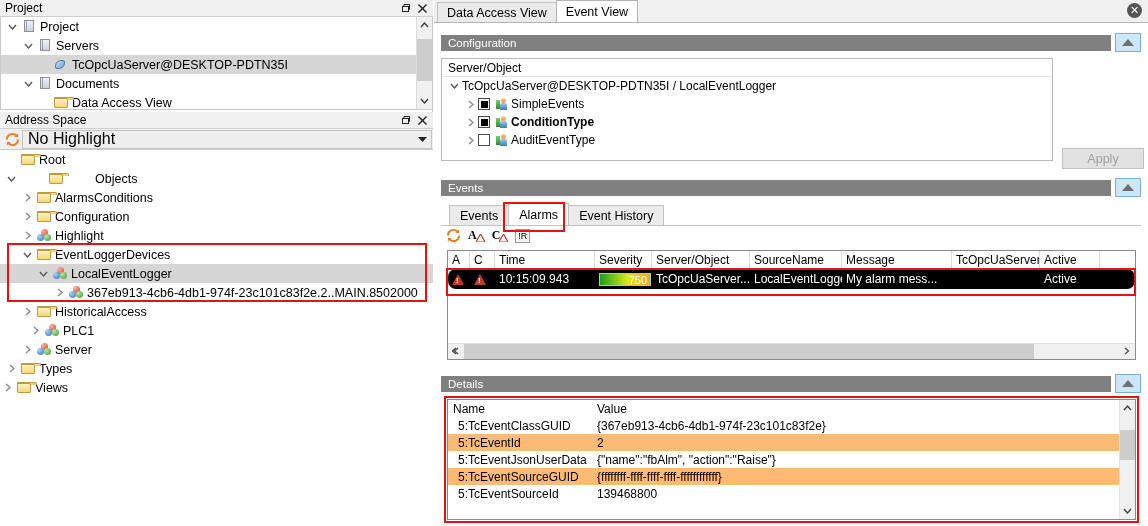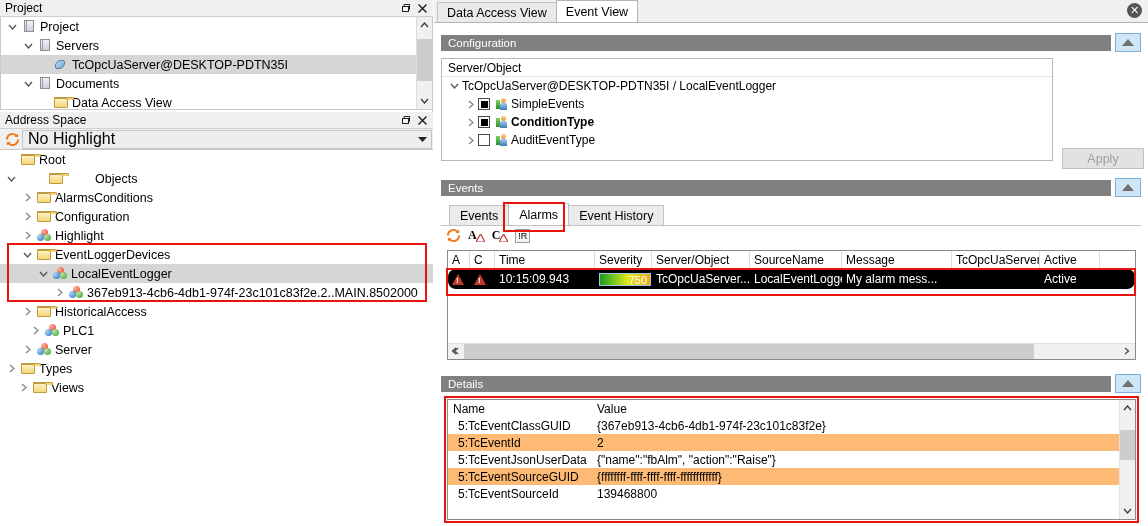--- a/index.html
+++ b/index.html
@@ -710,21 +710,21 @@
                 </svg>
               </span>
               <span class="ticon">
                 <span class="ic-folder">
                   <span class="tab"></span>
                   <span class="back"></span>
                 </span>
               </span>
               <span class="tlabel">Types</span>
             </div>
-            <div class="trow" style="padding-left: 16px;">
+            <div class="trow" style="padding-left: 0;">
               <span class="twist">
                 <svg width="6" height="9" viewBox="0 0 6 9">
                   <polyline points="1,1 5,4.5 1,8" fill="none" stroke="#8a8a8a" stroke-width="1.4"></polyline>
                 </svg>
               </span>
               <span class="ticon">
                 <span class="ic-folder">
                   <span class="tab"></span>
                   <span class="back"></span>
                 </span>

